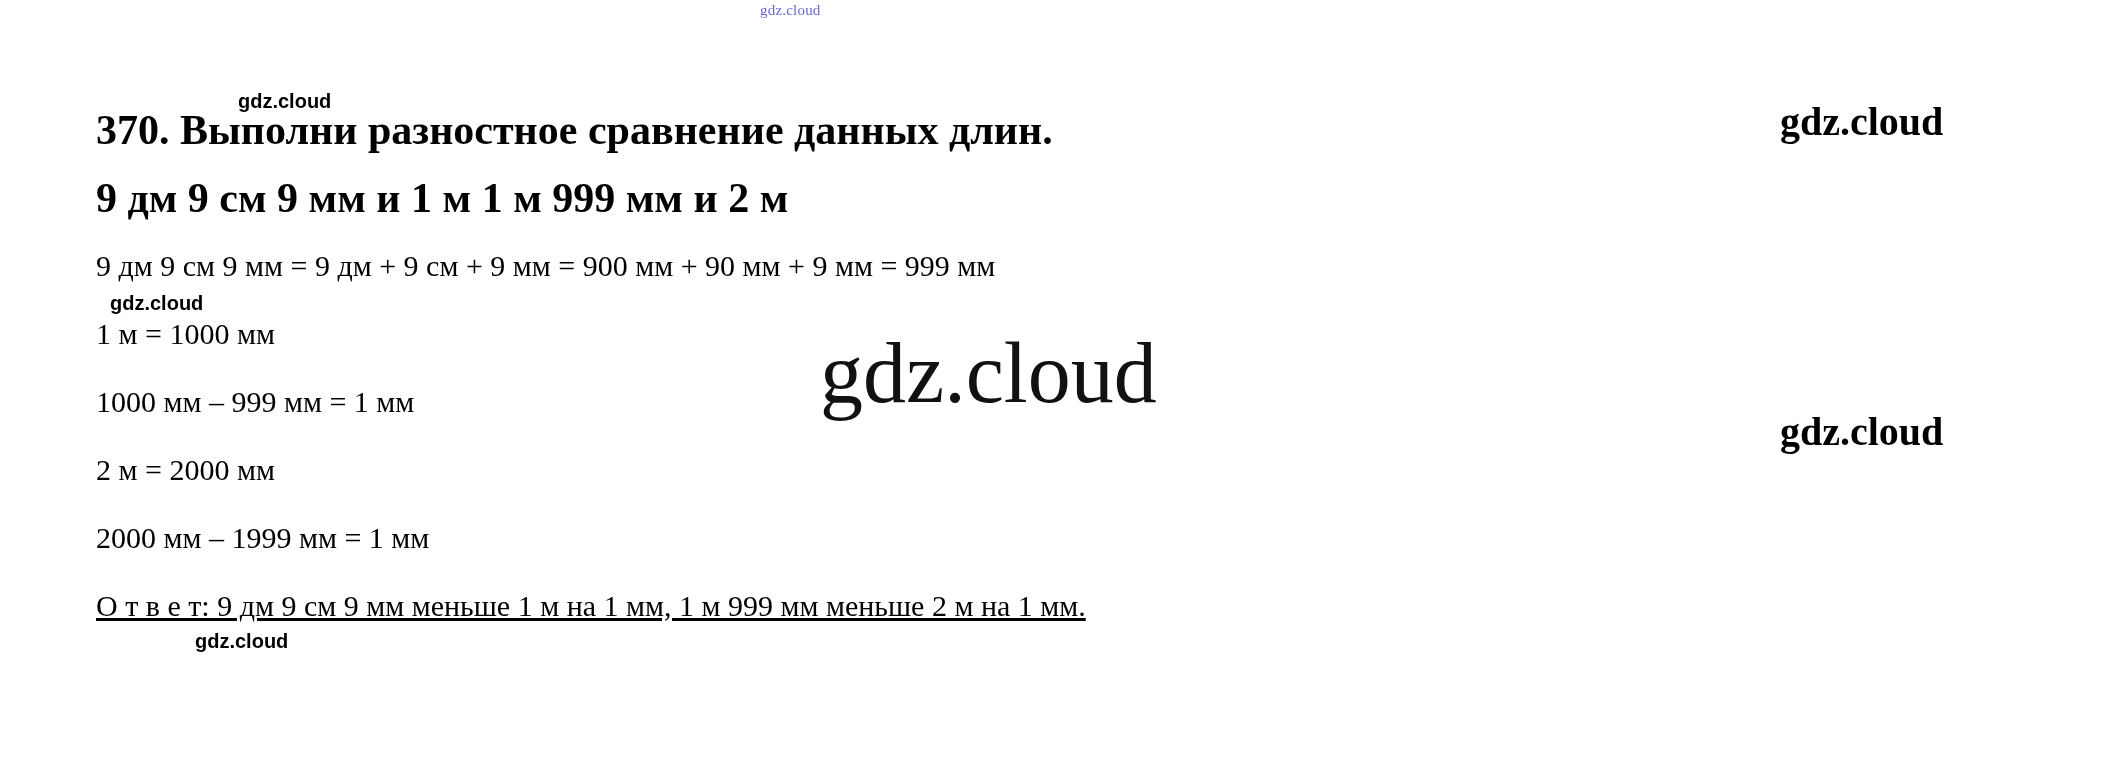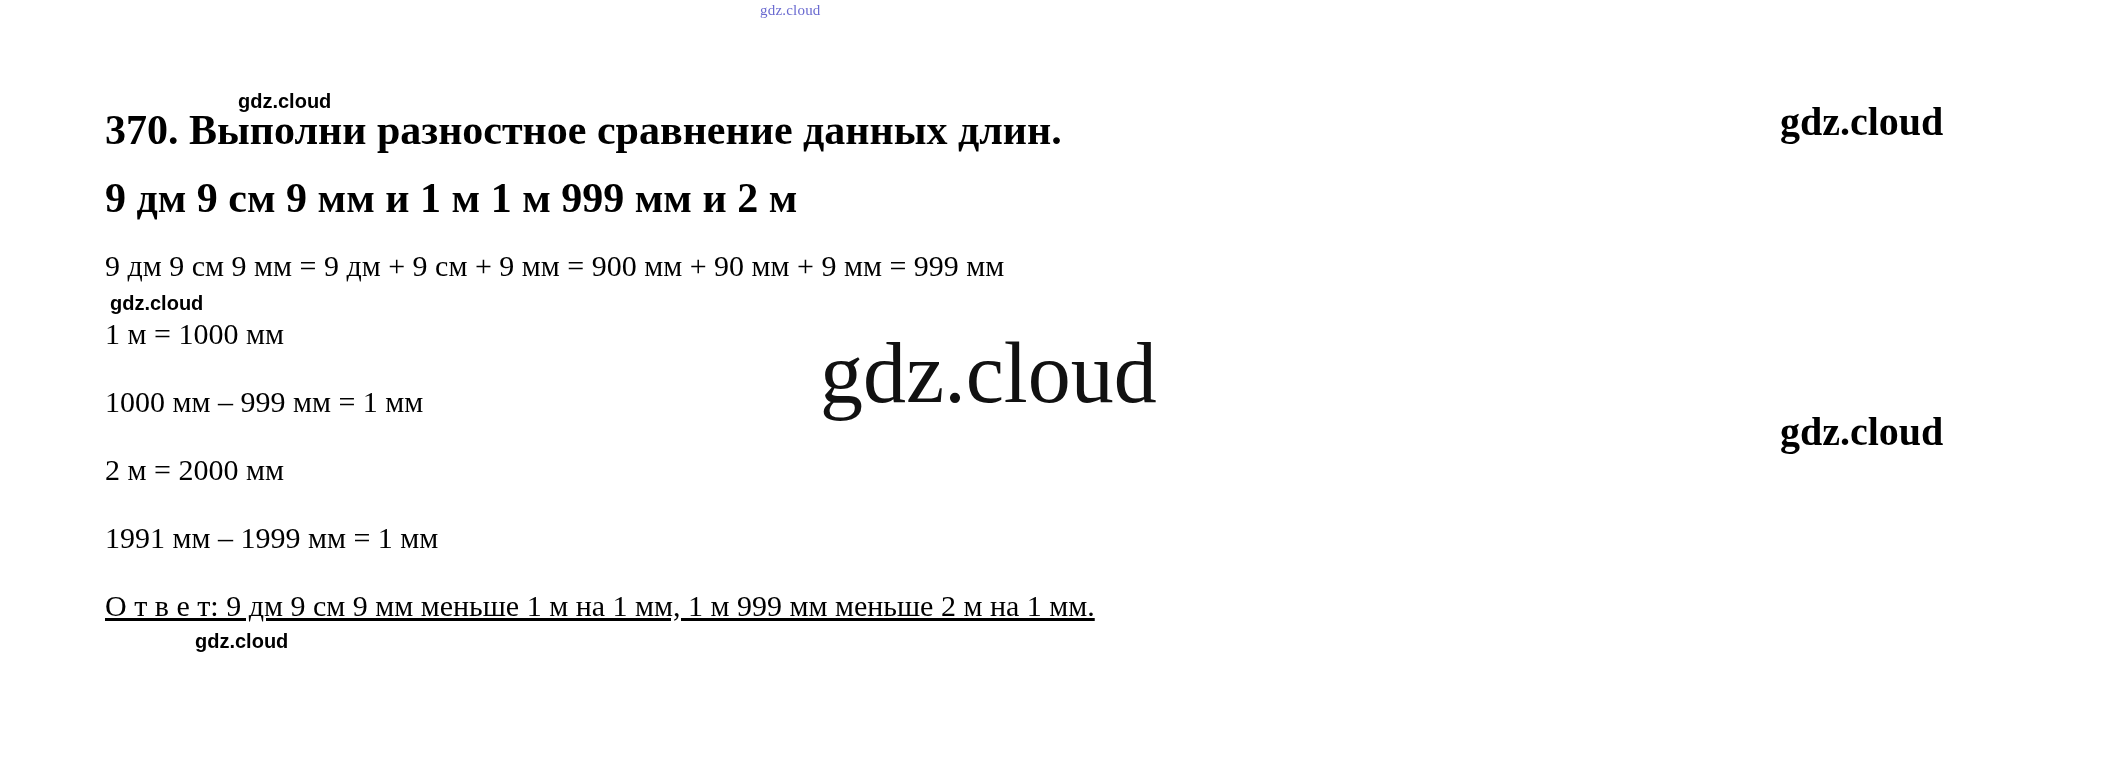--- a/index.html
+++ b/index.html
@@ -78,21 +78,20 @@
   .wm-s1 { top: 90px; left: 238px; }
   .wm-s2 { top: 292px; left: 110px; }
   .wm-s3 { top: 630px; left: 195px; }
 
   
   .content {
     position: absolute;
     left: 96px;
     top: 96px;
     width: 1940px;
-    margin-left: 9px;
   }
 
   .line {
     font-family: "Liberation Serif", serif;
     font-size: 30px;
     line-height: 68px;
     white-space: nowrap;
     color: #000000;
   }
 
@@ -124,21 +123,21 @@
       <span>370.</span>
       <span>Выполни разностное сравнение данных длин.</span>
     </div>
 
     <div class="line sub">9 дм 9 см 9 мм и 1 м   1 м 999 мм и 2 м</div>
 
     <div class="line">9 дм 9 см 9 мм = 9 дм + 9 см + 9 мм = 900 мм + 90 мм + 9 мм = 999 мм</div>
     <div class="line">1 м = 1000 мм</div>
     <div class="line">1000 мм – 999 мм = 1 мм</div>
     <div class="line">2 м = 2000 мм</div>
-    <div class="line">1991 мм – 1999 мм = 1 мм</div>
+    <div class="line">2000 мм – 1999 мм = 1 мм</div>
 
     <div class="line answer">О т в е т: 9 дм 9 см 9 мм меньше 1 м на 1 мм, 1 м 999 мм меньше 2 м на 1 мм.</div>
 
   </div>
 
   <div class="wm-center">gdz.cloud</div>
   <div class="wm-right-1">gdz.cloud</div>
   <div class="wm-right-2">gdz.cloud</div>
 
   <div class="wm-small wm-s1">gdz.cloud</div>

